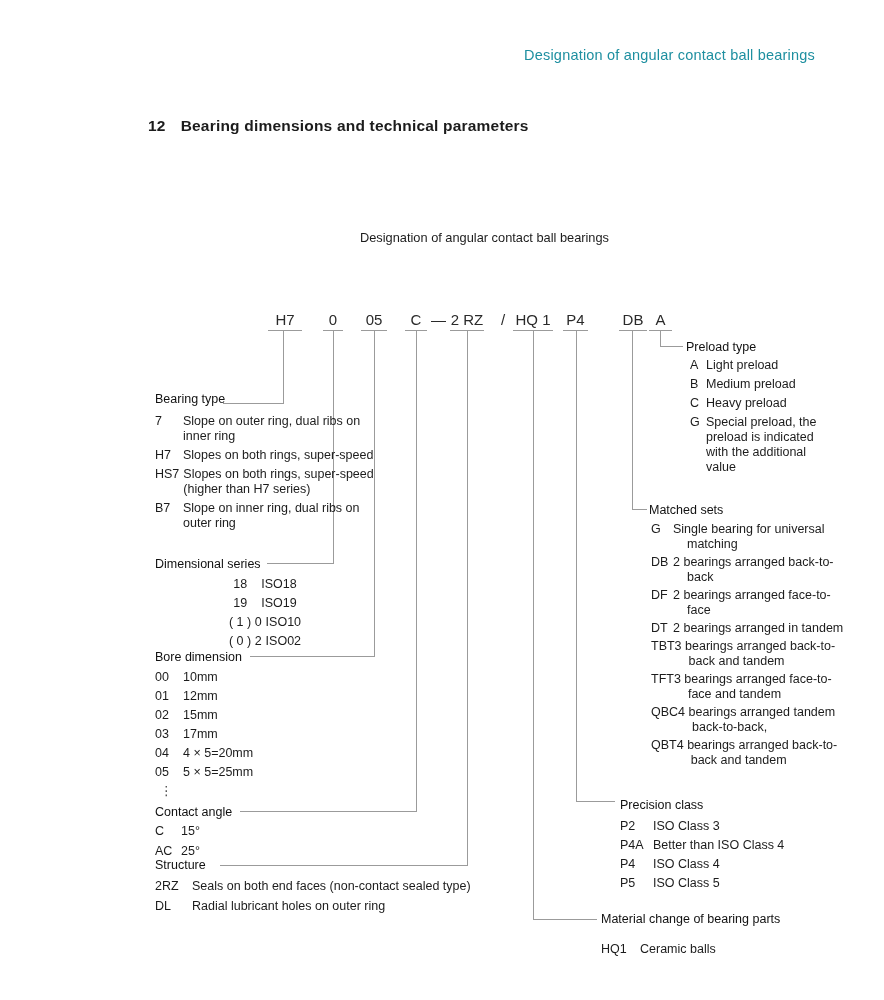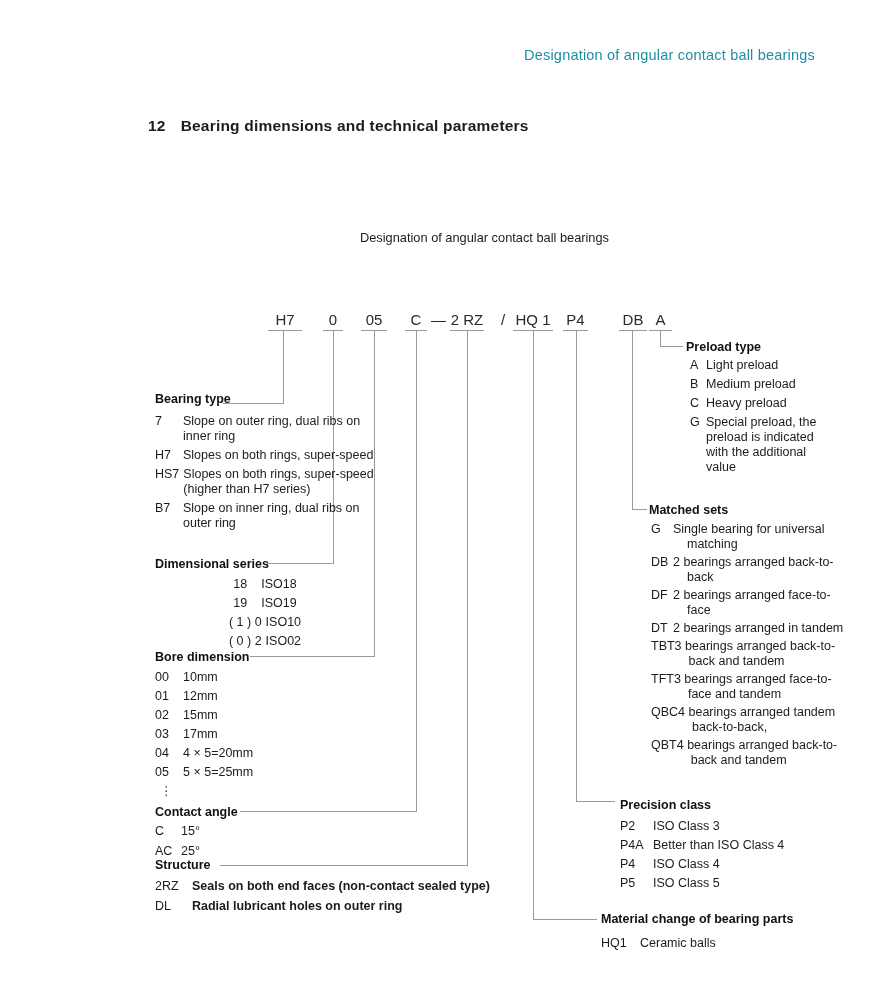--- a/index.html
+++ b/index.html
@@ -34,21 +34,21 @@
   .code-row .seg:nth-of-type(8){left:513px;width:40px;}
   .code-row .seg:nth-of-type(9){left:563px;width:25px;}
   .code-row .seg:nth-of-type(10){left:619px;width:28px;}
   .code-row .seg:nth-of-type(11){left:649px;width:23px;}
   
   .vline,.hline{position:absolute;background:#9b9b9b;}
   .vline{width:1.2px;}
   .hline{height:1.2px;}
   
   .section{position:absolute;font-size:12.5px;line-height:15px;}
-  .sec-title{font-weight:bold;white-space:nowrap;color:#111;}
+  .sec-title{font-weight:normal;white-space:nowrap;color:#111;}
   .item{display:flex;margin-bottom:4px;}
   .item .code{flex:0 0 auto;white-space:nowrap;}
   .item .desc{flex:0 1 auto;}
   
   .sec-bearing{left:155px;top:392px;width:230px;}
   .sec-bearing .sec-title{margin-bottom:7px;}
   .sec-bearing .code{min-width:24px;margin-right:4px;}
   .sec-bearing .desc{width:192px;}
   .sec-dimensional{left:155px;top:557px;width:220px;}
   .sec-dimensional .sec-title{margin-bottom:5px;}
@@ -59,39 +59,39 @@
   .sec-bore .code{min-width:24px;margin-right:4px;}
   .sec-bore .ellipsis-row{margin-left:5px;color:#444;}
   .sec-contact{left:155px;top:805px;width:220px;}
   .sec-contact .sec-title{margin-bottom:4px;}
   .sec-contact .code{min-width:22px;margin-right:4px;}
   .sec-contact .item{margin-bottom:5px;}
   .sec-structure{left:155px;top:858px;width:360px;}
   .sec-structure .sec-title{margin-bottom:6px;}
   .sec-structure .code{min-width:32px;margin-right:5px;}
   .sec-structure .item{margin-bottom:5px;}
-  .sec-structure .desc{white-space:nowrap;font-weight:bold;}
+  .sec-structure .desc{white-space:nowrap;}
   
   .sec-preload{left:686px;top:340px;width:170px;}
   .sec-preload .sec-title{margin-bottom:3px;}
   .sec-preload .items{margin-left:4px;}
   .sec-preload .code{min-width:12px;margin-right:4px;}
   .sec-preload .desc{width:132px;}
   .sec-matched{left:649px;top:503px;width:200px;}
   .sec-matched .sec-title{margin-bottom:4px;}
   .sec-matched .items{margin-left:2px;}
   .sec-matched .code{min-width:22px;margin-right:0px;}
   .sec-matched .item{margin-bottom:3px;}
   .sec-matched .desc{width:164px;padding-left:14px;text-indent:-14px;}
   .sec-precision{left:620px;top:798px;width:220px;}
   .sec-precision .sec-title{margin-bottom:6px;}
   .sec-precision .code{min-width:30px;margin-right:3px;}
   .sec-precision .desc{white-space:nowrap;}
   .sec-material{left:601px;top:912px;width:260px;}
-  .sec-material .sec-title{margin-bottom:9px;}
+  .sec-material .sec-title{margin-bottom:15px;}
   .sec-material .code{min-width:34px;margin-right:5px;}
   .sec-material .desc{white-space:nowrap;}
 </style>
 </head>
 <body>
 
 <div id="canvas">
 
   <div class="page-header">Designation of angular contact ball bearings</div>
   <div class="chapter-title">

